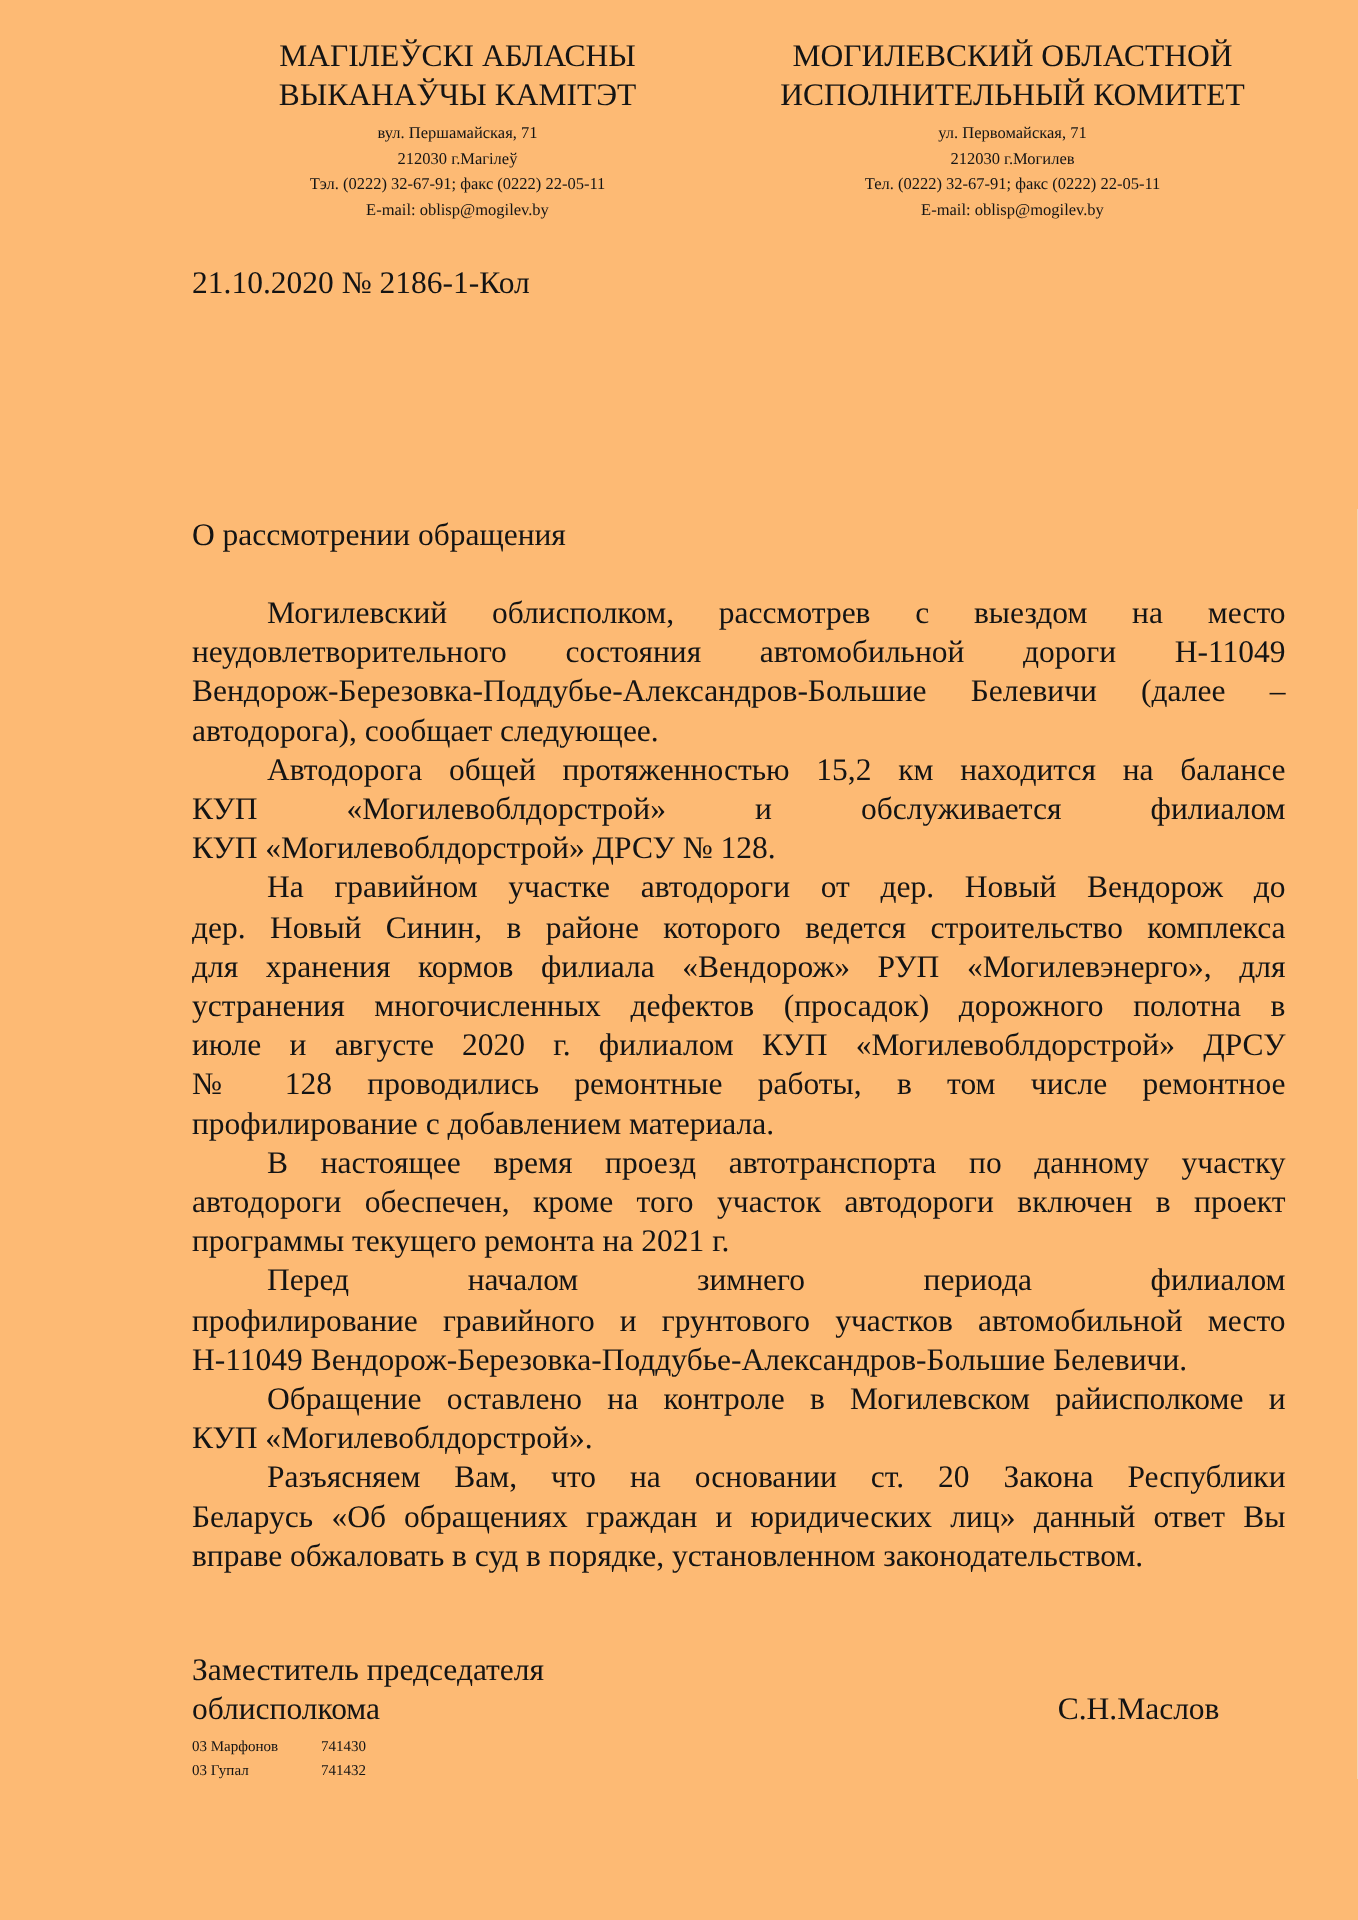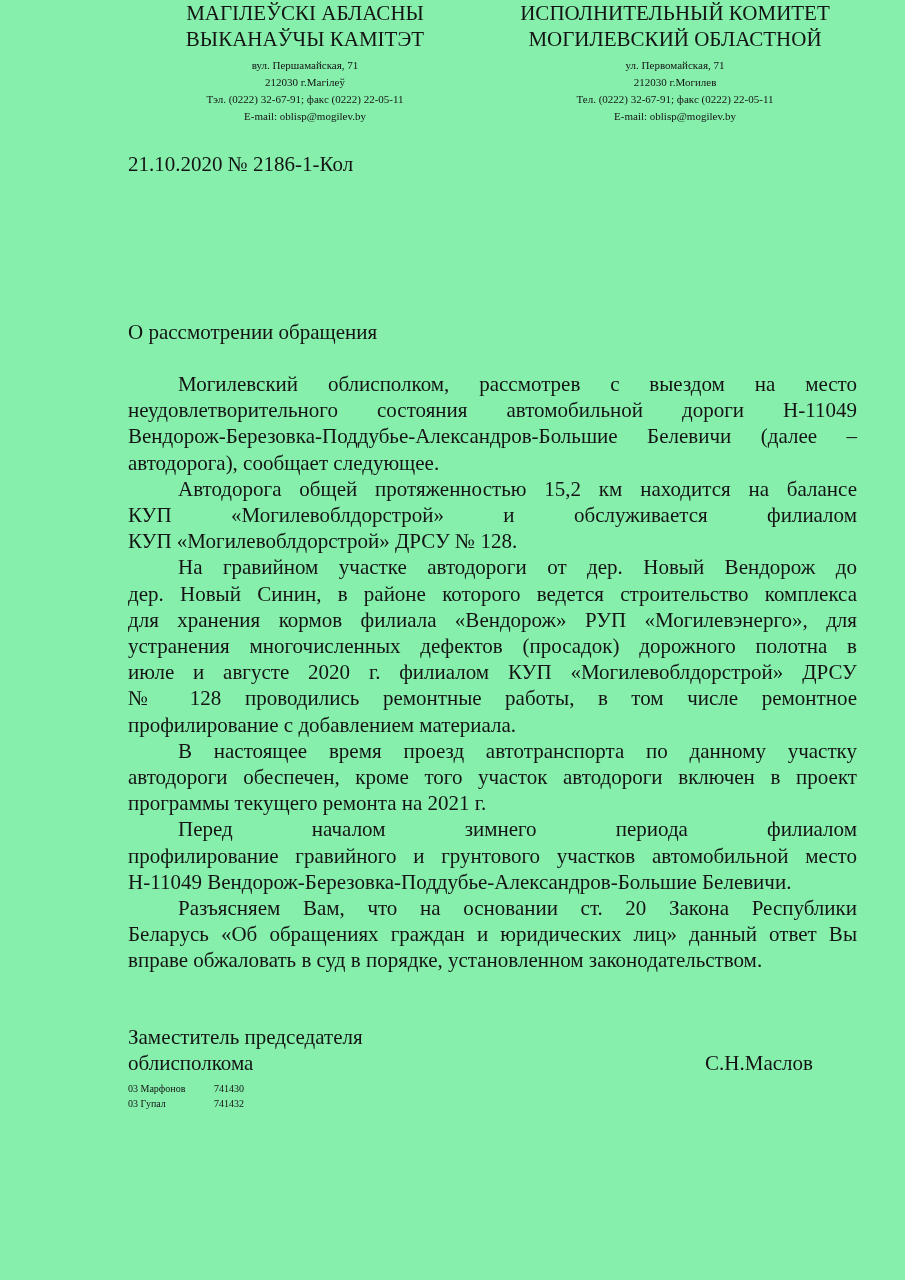--- a/index.html
+++ b/index.html
@@ -1,24 +1,25 @@
 <!DOCTYPE html>
 <html lang="ru"><head>
 <meta charset="utf-8">
 <style>
   html, body { margin: 0; padding: 0; background: #e8e8e8; }
   .page {
     position: relative;
     width: 905px;
     height: 1280px;
     margin: 0 auto;
-    background: #86efac;
+    background: #fdba74;
     color: #141414;
     font-family: "Liberation Serif", "DejaVu Serif", serif;
     box-sizing: border-box;
+    padding-top: 24px;
     overflow: hidden;
   }
   
   .letterhead {
     display: flex;
     padding-left: 120px;
     padding-right: 45px;
   }
   .org-block { flex: 1 1 0; text-align: center; }
   .org-title { font-size: 21px; line-height: 26px; }
@@ -76,22 +77,22 @@
       </div>
       <div class="org-address">
         <div>вул. Першамайская, 71</div>
         <div>212030 г.Магілеў</div>
         <div>Тэл. (0222) 32-67-91; факс (0222) 22-05-11</div>
         <div>E-mail: oblisp@mogilev.by</div>
       </div>
     </div>
     <div class="org-block">
       <div class="org-title">
+        <div>МОГИЛЕВСКИЙ ОБЛАСТНОЙ</div>
         <div>ИСПОЛНИТЕЛЬНЫЙ КОМИТЕТ</div>
-        <div>МОГИЛЕВСКИЙ ОБЛАСТНОЙ</div>
       </div>
       <div class="org-address">
         <div>ул. Первомайская, 71</div>
         <div>212030 г.Могилев</div>
         <div>Тел. (0222) 32-67-91; факс (0222) 22-05-11</div>
         <div>E-mail: oblisp@mogilev.by</div>
       </div>
     </div>
   </div>
 
@@ -124,20 +125,24 @@
         <div class="body-line jfy ind">В настоящее время проезд автотранспорта по данному участку</div>
         <div class="body-line jfy">автодороги обеспечен, кроме того участок автодороги включен в проект</div>
         <div class="body-line">программы текущего ремонта на 2021 г.</div>
       </div>
       <div>
         <div class="body-line jfy ind">Перед началом зимнего периода филиалом</div>
         <div class="body-line jfy">профилирование гравийного и грунтового участков автомобильной место</div>
         <div class="body-line">Н-11049 Вендорож-Березовка-Поддубье-Александров-Большие Белевичи.</div>
       </div>
       <div>
+        <div class="body-line jfy ind">Обращение оставлено на контроле в Могилевском райисполкоме и</div>
+        <div class="body-line">КУП «Могилевоблдорстрой».</div>
+      </div>
+      <div>
         <div class="body-line jfy ind">Разъясняем Вам, что на основании ст. 20 Закона Республики</div>
         <div class="body-line jfy">Беларусь «Об обращениях граждан и юридических лиц» данный ответ Вы</div>
         <div class="body-line">вправе обжаловать в суд в порядке, установленном законодательством.</div>
       </div>
     </div>
 
   <div class="signature">
     <div>Заместитель председателя</div>
     <div class="sig-row2">
       <span>облисполкома</span>

